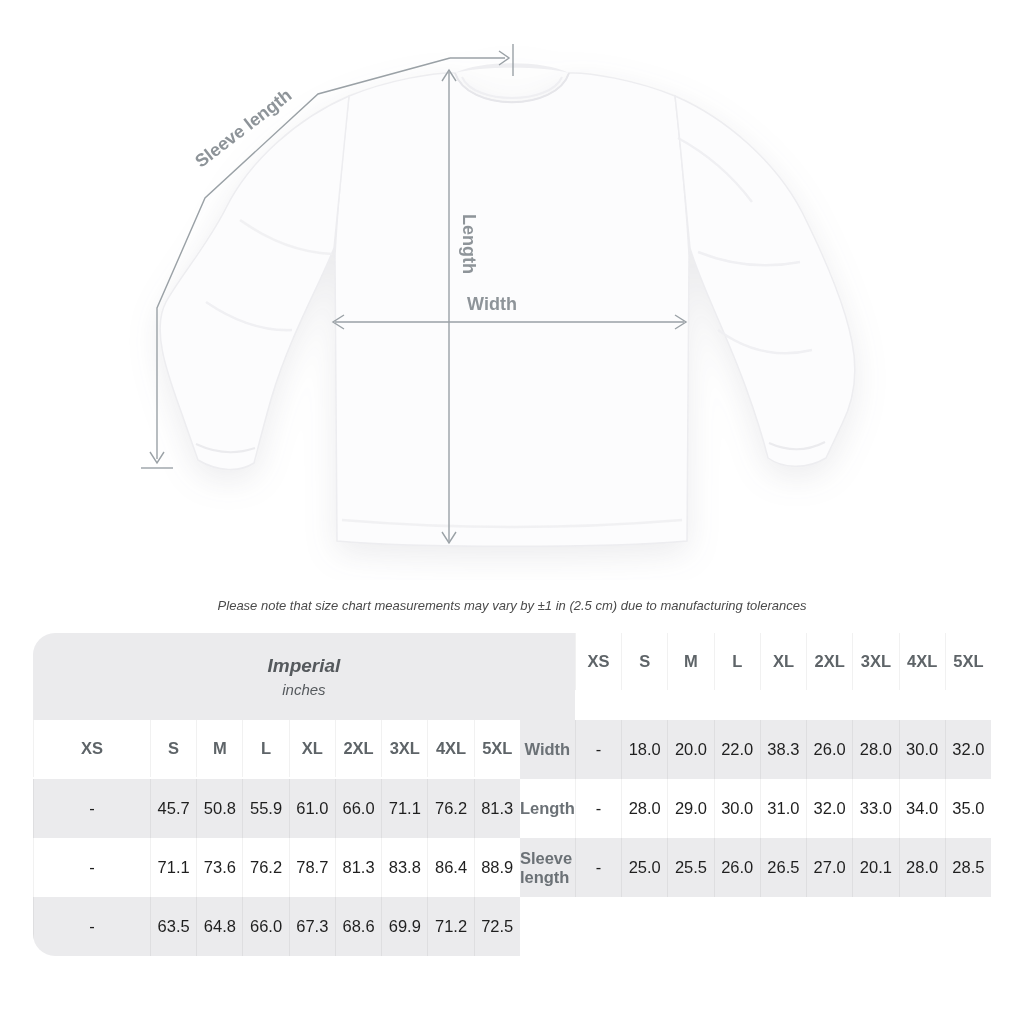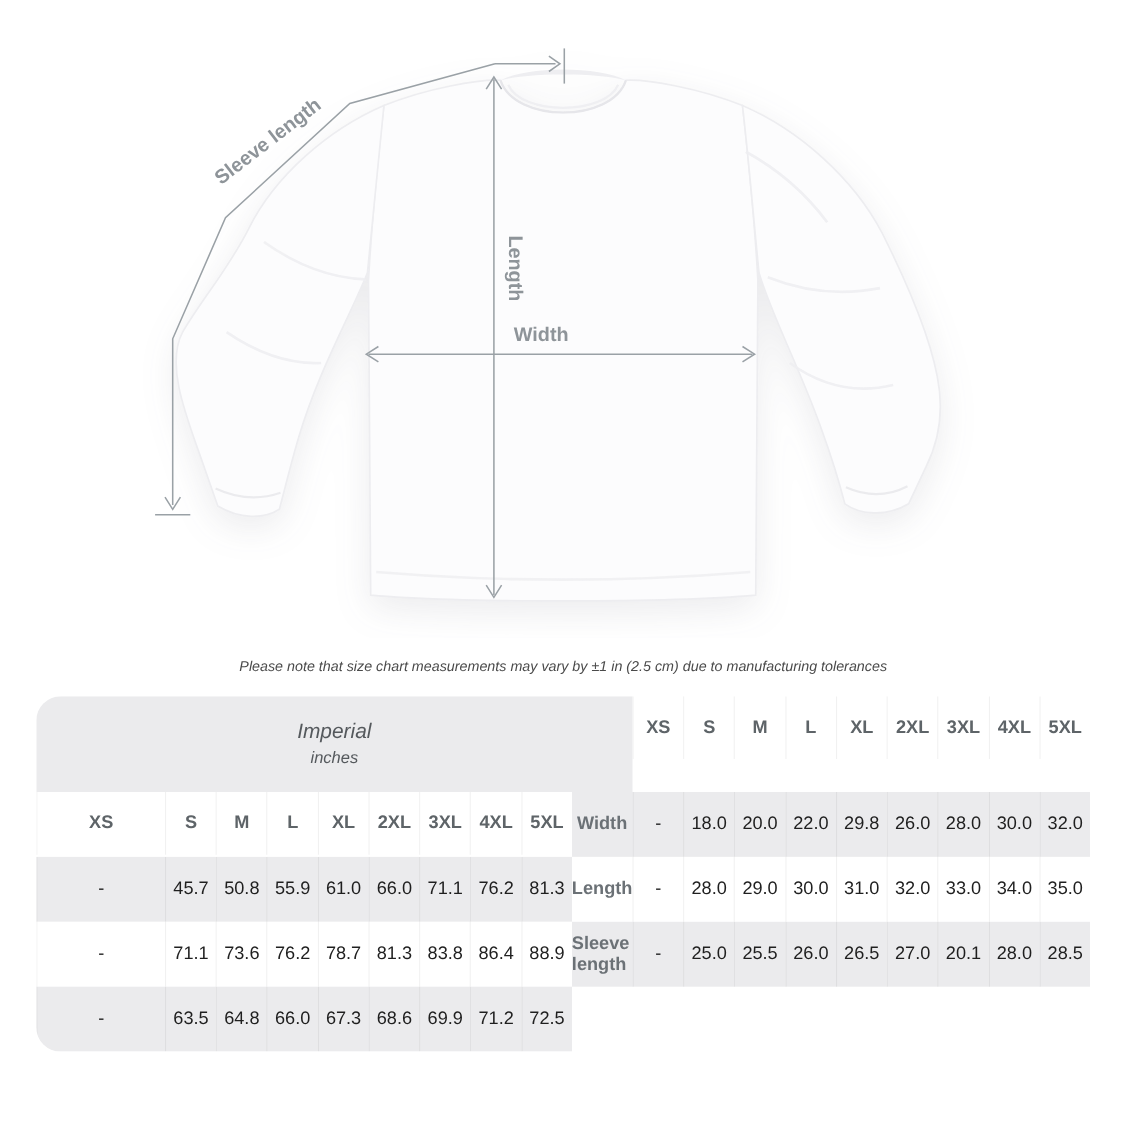--- a/index.html
+++ b/index.html
@@ -46,21 +46,21 @@
     display:grid;
     grid-template-columns:117px repeat(18,1fr);
   }
   .band{
     background:var(--band-gray);
     height:87px;display:flex;flex-direction:column;
     align-items:center;justify-content:center;gap:4px;
   }
   .band.imperial{grid-column:1 / 11;}
   .band.metric{grid-column:11 / 20;}
-  .unit{font-size:19px;font-weight:normal;font-style:italic;color:#55595d;}
+  .unit{font-size:19px;font-weight:bold;font-style:italic;color:#55595d;}
   .subunit{font-size:15px;font-style:italic;color:#55595d;}
   .cell{
     display:flex;align-items:center;justify-content:center;
     height:57px;background:#ffffff;font-size:16.5px;
   }
   .cell.datarow{height:59px;}
   .cell.gray{background:var(--row-gray);}
   .cell.sep{border-left:1px solid var(--sep);}
   .head{font-weight:bold;color:var(--head-text);}
   .rowlabel{font-weight:bold;color:var(--rowlabel-text);}
@@ -169,21 +169,21 @@
       <div class="cell head sep">XL</div>
       <div class="cell head sep">2XL</div>
       <div class="cell head sep">3XL</div>
       <div class="cell head sep">4XL</div>
       <div class="cell head sep">5XL</div>
       <div class="cell datarow rowlabel gray">Width</div>
       <div class="cell datarow val gray sep">-</div>
       <div class="cell datarow val gray sep">18.0</div>
       <div class="cell datarow val gray sep">20.0</div>
       <div class="cell datarow val gray sep">22.0</div>
-      <div class="cell datarow val gray sep">29.8</div>
+      <div class="cell datarow val gray sep">38.3</div>
       <div class="cell datarow val gray sep">26.0</div>
       <div class="cell datarow val gray sep">28.0</div>
       <div class="cell datarow val gray sep">30.0</div>
       <div class="cell datarow val gray sep">32.0</div>
       <div class="cell datarow val gray sep">-</div>
       <div class="cell datarow val gray sep">45.7</div>
       <div class="cell datarow val gray sep">50.8</div>
       <div class="cell datarow val gray sep">55.9</div>
       <div class="cell datarow val gray sep">61.0</div>
       <div class="cell datarow val gray sep">66.0</div>

